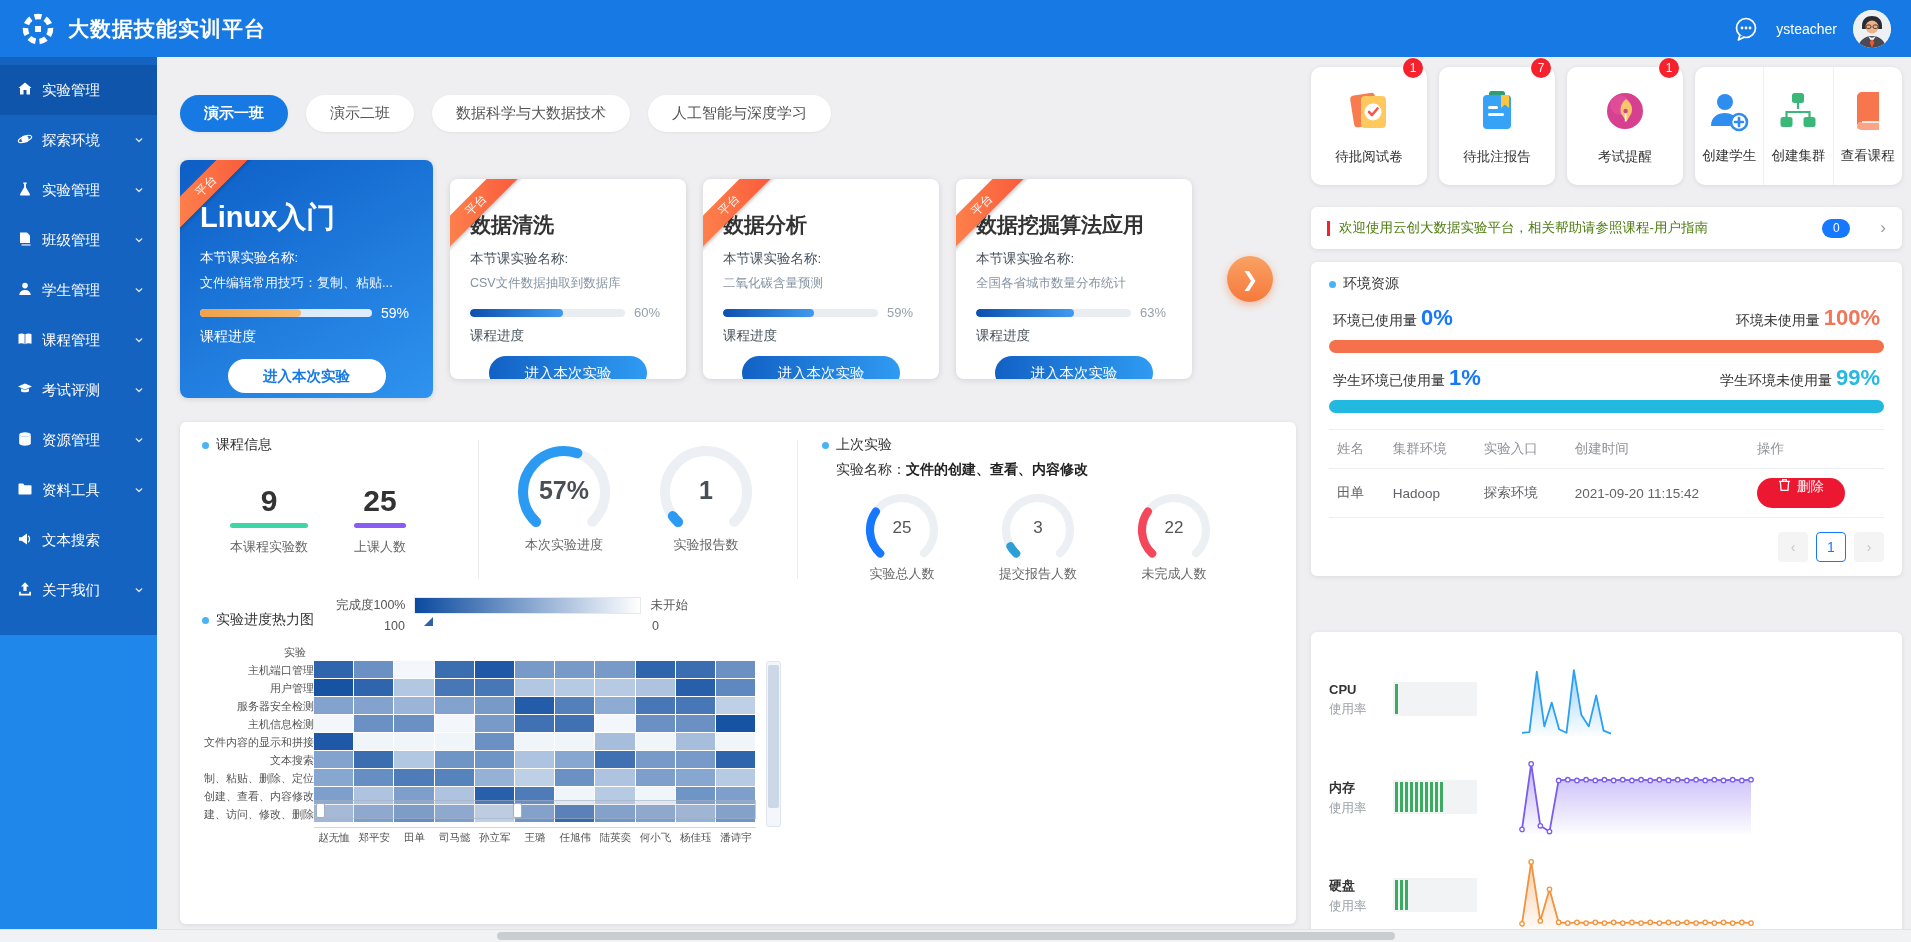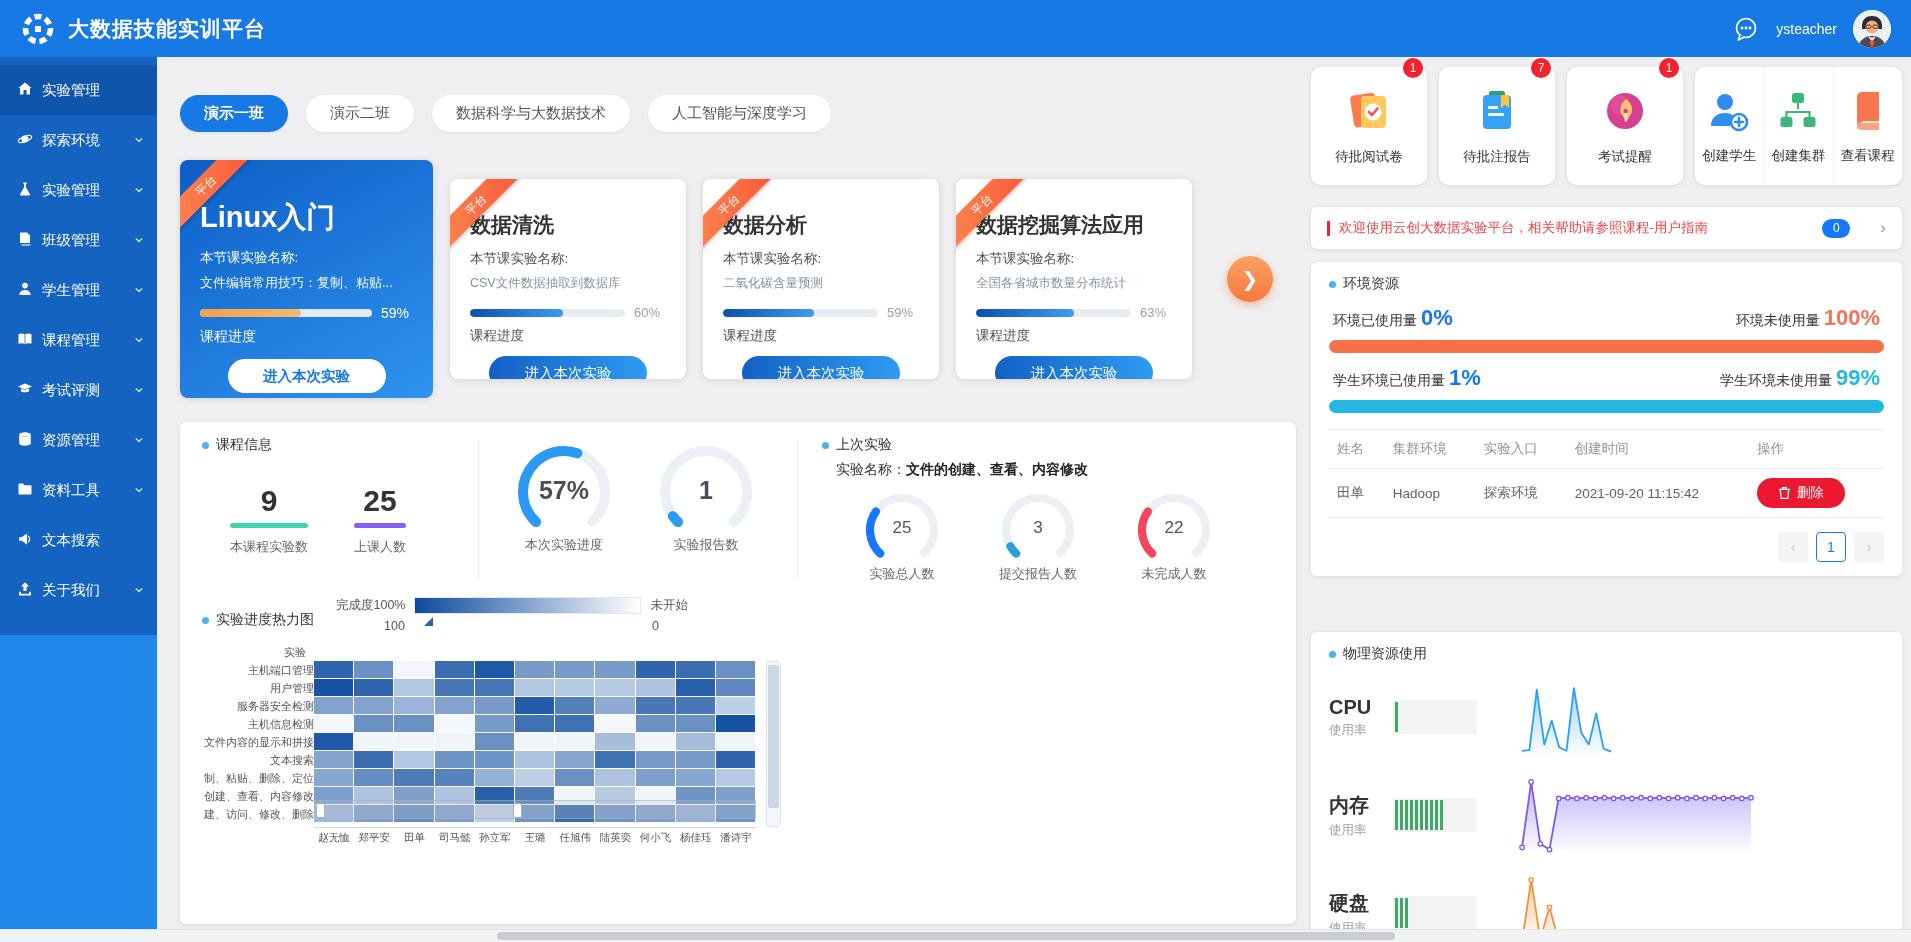--- a/index.html
+++ b/index.html
@@ -101,39 +101,39 @@
 
 .quick-row{display:flex;gap:12px}
 .qcard{position:relative;width:116px;height:118px;border-radius:10px;display:flex;flex-direction:column;align-items:center;justify-content:center;gap:9px;cursor:pointer}
 .qlbl{font-size:13.5px;color:#333;white-space:nowrap}
 .badge{position:absolute;top:-9px;right:4px;min-width:20px;height:20px;border-radius:10px;background:#f5222d;color:#fff;font-size:12px;display:flex;align-items:center;justify-content:center;padding:0 5px;box-sizing:border-box}
 .acard{flex:1;height:118px;border-radius:10px;display:flex}
 .acell{flex:1;display:flex;flex-direction:column;align-items:center;justify-content:center;gap:9px;cursor:pointer;border-left:1px solid #f1f1f1;min-width:0}
 .acell:first-child{border-left:none}
 .notice{margin-top:22px;height:42px;border-radius:6px;display:flex;align-items:center;padding:0 16px}
 .rbar{width:3px;height:15px;background:#f5222d;margin-right:9px;flex:none}
-.ntext{font-size:13.5px;color:#ef4444;white-space:nowrap;overflow:hidden}
+.ntext{font-size:13.5px;color:#4d7c0f;white-space:nowrap;overflow:hidden}
 .nbadge{margin-left:auto;min-width:28px;height:19px;border-radius:10px;background:#1677ff;color:#fff;font-size:12px;display:flex;align-items:center;justify-content:center;flex:none}
 .nchev{color:#999;font-size:17px;margin-left:30px;cursor:pointer;flex:none}
 .env-card{margin-top:13px;border-radius:6px;padding:13px 18px 14px}
 .env-row{display:flex;justify-content:space-between;align-items:baseline;margin-top:12px;padding:0 4px}
 .env-lab{font-size:14px;color:#333}
 .env-val{font-size:22px;font-weight:bold;margin-left:4px}
 .env-bar{height:13px;border-radius:7px;margin-top:9px}
 .envtable{width:100%;border-collapse:collapse;margin-top:16px;font-size:13.5px}
 .envtable th{color:#909399;font-weight:normal;text-align:left;padding:10px 8px;border-top:1px solid #ebeef5;border-bottom:1px solid #ebeef5}
 .envtable td{color:#606266;padding:9px 8px;border-bottom:1px solid #ebeef5}
-.del-btn{width:88px;height:30px;border-radius:15px;background:#ec1730;color:#fff;font-size:13.5px;display:flex;align-items:center;justify-content:center;gap:6px;cursor:pointer}
+.del-btn{width:88px;height:30px;border-radius:15px;background:#ec1730;color:#fff;font-size:13.5px;display:flex;justify-content:center;gap:6px;cursor:pointer}
 .pager{display:flex;justify-content:flex-end;gap:8px;margin-top:14px}
 .pbtn{width:30px;height:30px;border-radius:4px;background:#f4f4f5;color:#c0c4cc;display:flex;align-items:center;justify-content:center;font-size:14px;cursor:pointer;box-sizing:border-box}
 .pbtn.cur{background:#fff;border:1px solid #1677ff;color:#1677ff}
 .phys-card{margin-top:56px;border-radius:6px;padding:13px 18px 12px}
 .phys-row{display:flex;align-items:center;margin-top:10px;height:88px}
 .phys-name{width:64px}
-.phys-name b{font-size:20px;color:#333}
+.phys-name b{font-size:13px;color:#333}
 .phys-sub{font-size:12.5px;color:#9aa0a6;margin-top:3px}
 .tick-track{width:84px;height:34px;background:#f2f3f4;position:relative;flex:none}
 .tick-fill{position:absolute;left:2px;top:2px;bottom:2px;background:repeating-linear-gradient(90deg,#3cab62 0 3px,transparent 3px 5px)}
 .spark{margin-left:42px;flex:none}
 
 .page-hscroll{position:absolute;left:0;right:0;bottom:0;height:12px;background:#f1f2f3;border-top:1px solid #e2e3e5;z-index:6;cursor:pointer}
 .page-hthumb{position:absolute;left:26%;width:47%;top:2px;bottom:2px;background:#c9cdd2;border-radius:5px}
 </style>
 </head>
 <body>
@@ -773,24 +773,20 @@
       </table>
 
       <div class="pager">
         <span class="pbtn">‹</span>
         <span class="pbtn cur">1</span>
         <span class="pbtn">›</span>
       </div>
     </div>
 
     <div class="card phys-card">
-      <div class="sec-header">
-        <span class="bullet"></span>
-        <span>物理资源使用</span>
-      </div>
 
       <div class="phys-row">
         <div class="phys-name">
           <b>CPU</b>
           <div class="phys-sub">使用率</div>
         </div>
         <div class="tick-track">
             <div class="tick-fill" style="width: 3px;"></div>
           </div>
         <div class="spark"><svg width="95" height="84" viewBox="0 0 95 84">

